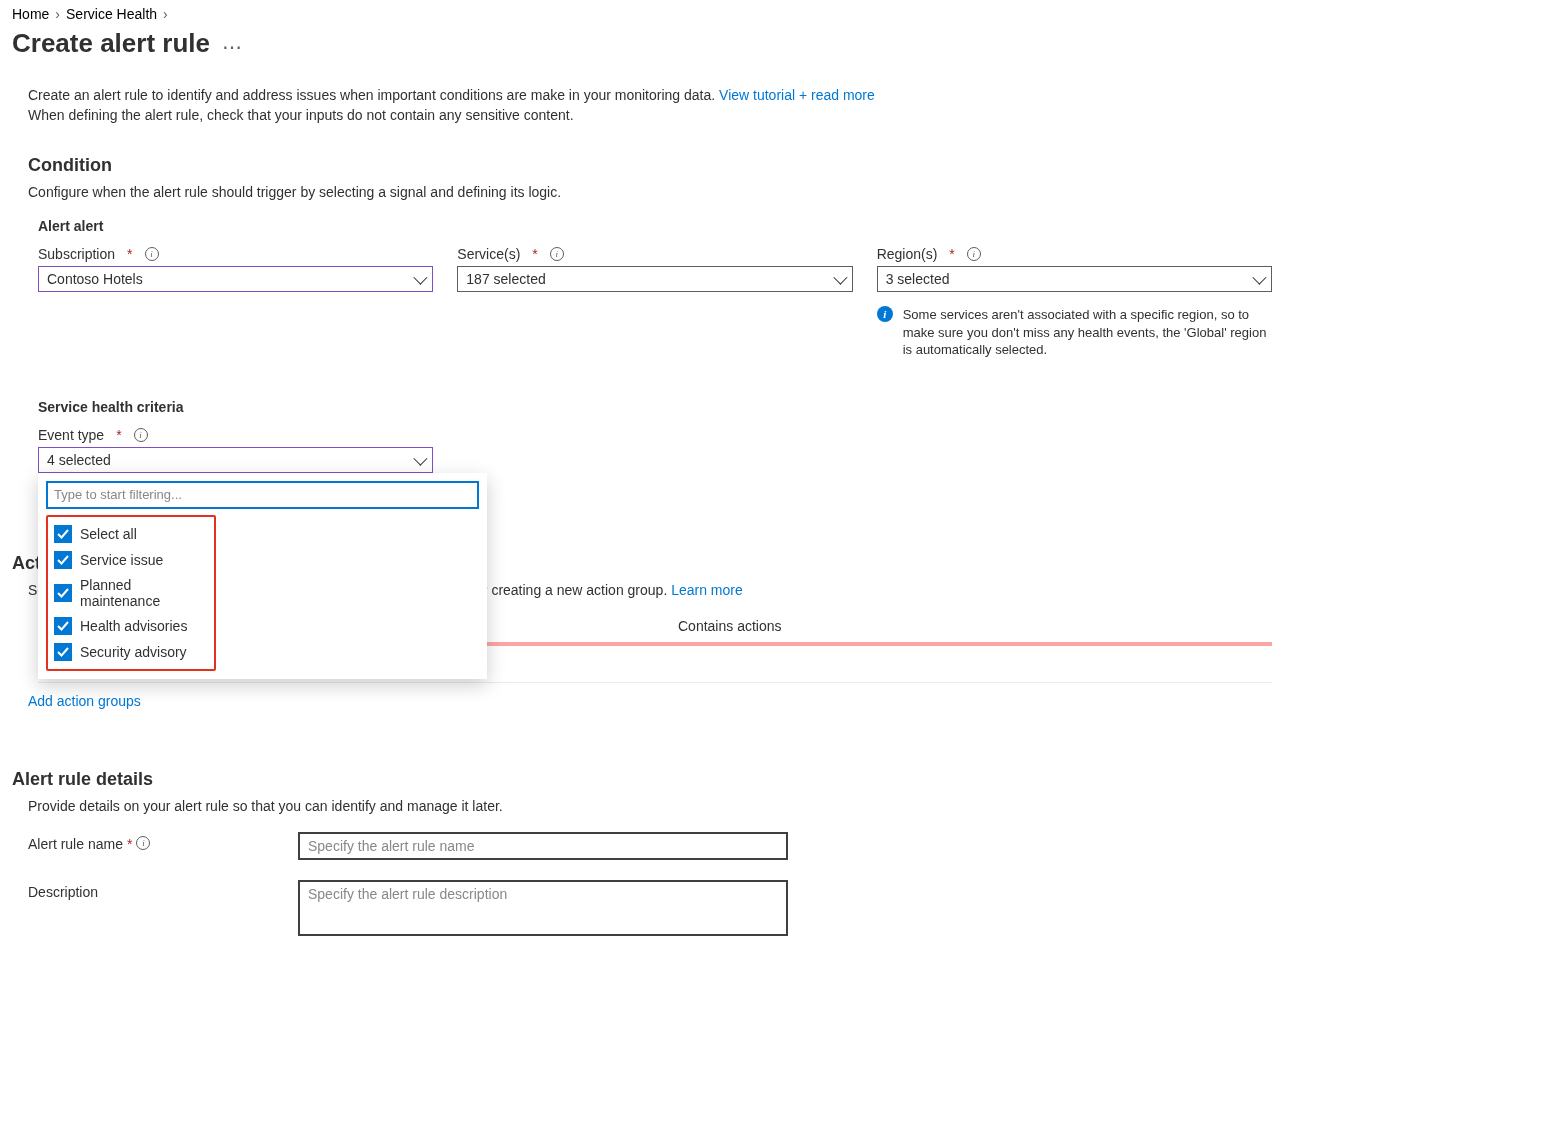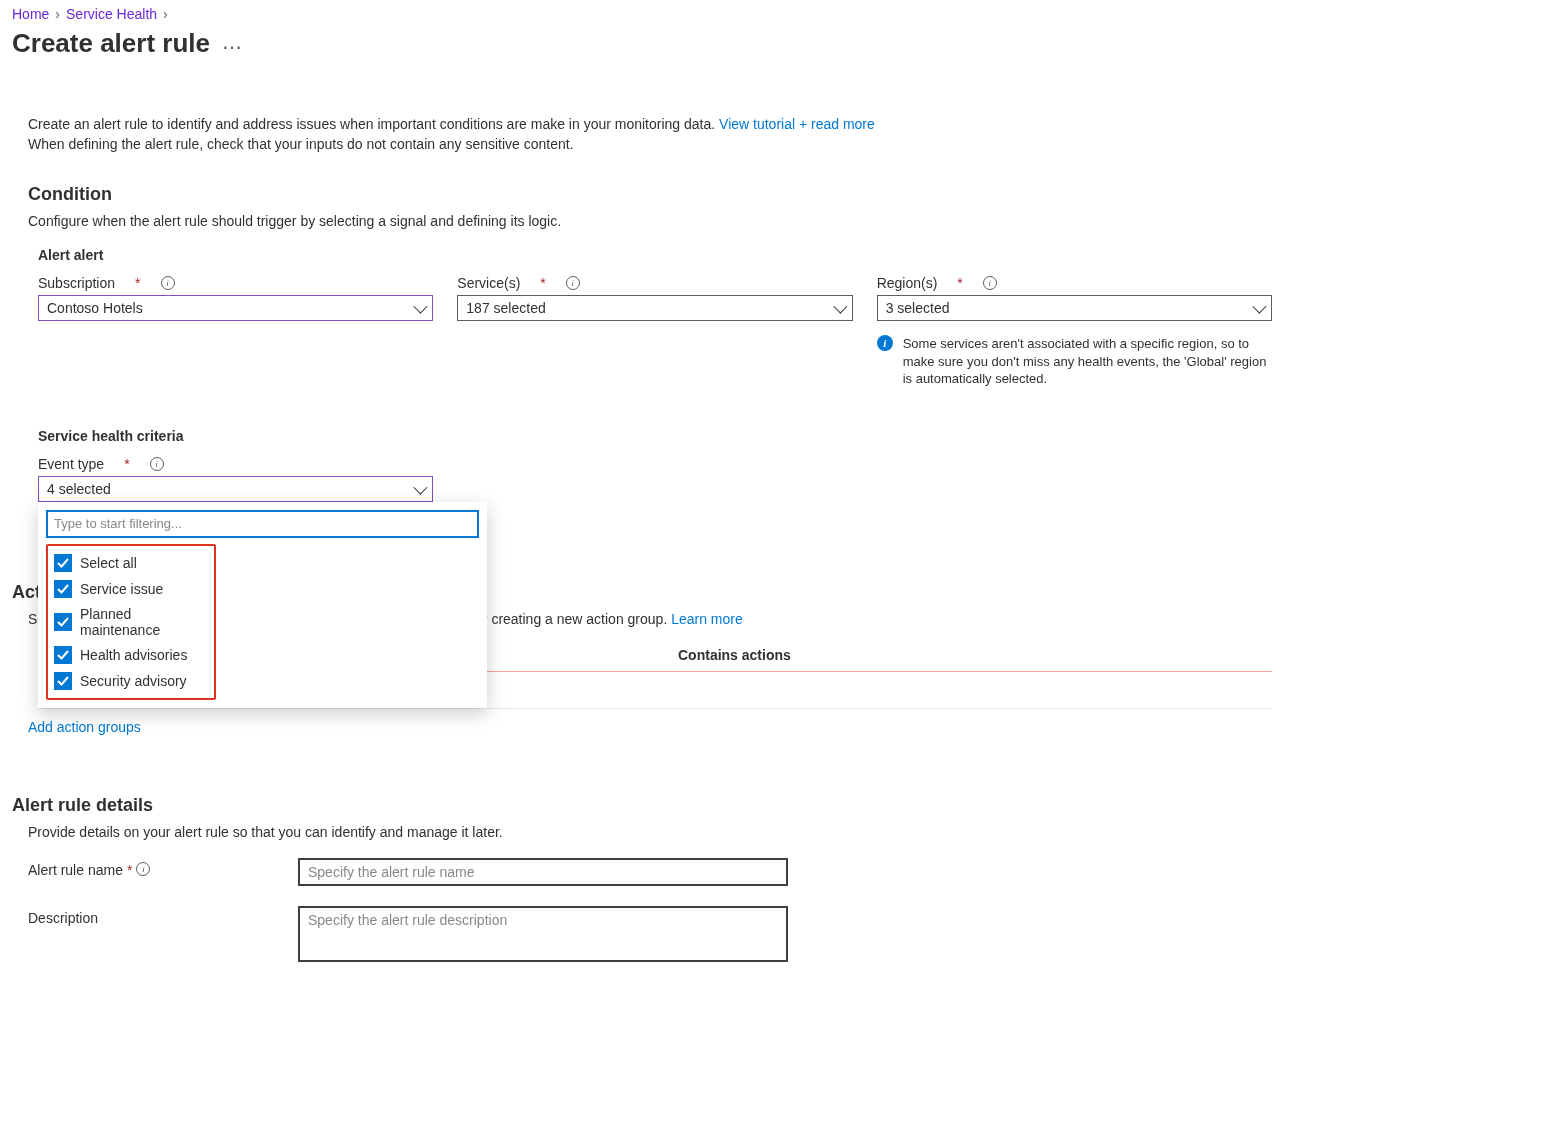--- a/index.html
+++ b/index.html
@@ -1,32 +1,32 @@
 <!DOCTYPE html>
 <html><head>
 <meta charset="utf-8">
 <style>
   *{box-sizing:border-box;margin:0;padding:0}
   body{font-family:"Segoe UI",Arial,sans-serif;font-size:14px;color:#323130;background:#fff;padding:0 12px}
   .breadcrumb{display:flex;gap:6px;align-items:center;padding:6px 0 2px;font-size:14px}
-  .breadcrumb a{color:#6d28d9;text-decoration:none;cursor:pointer}
+  .breadcrumb a{color:#000000;text-decoration:none;cursor:pointer}
   .breadcrumb .sep{color:#605e5c}
-  .page-title-row{display:flex;align-items:flex-end;gap:12px;margin:4px 0 57px}
+  .page-title-row{display:flex;align-items:flex-end;gap:12px;margin:4px 0 28px}
   .page-title{font-size:26px;font-weight:600;color:#323130}
   .ellipsis{font-size:20px;color:#605e5c;cursor:pointer;letter-spacing:2px}
   .content{padding-left:16px;max-width:1260px}
   .intro{margin-bottom:4px}
   .link{color:#0078d4;text-decoration:none;cursor:pointer}
   .sec-h{font-size:18px;font-weight:600;margin-top:32px;margin-bottom:8px}
   .sec-d{margin-bottom:18px;color:#323130}
   .sub-h{font-weight:600;margin:6px 0 12px;padding-left:10px}
   .indent{padding-left:10px}
   .three{display:flex;gap:24px}
   .col{flex:1;min-width:0}
-  .lbl{margin-bottom:4px;display:flex;align-items:center;gap:20px;font-size:14px}
+  .lbl{margin-bottom:4px;display:flex;align-items:center;gap:12px;font-size:14px}
   .req{color:#a4262c}
   .info-icon{width:14px;height:14px;border:1px solid #605e5c;border-radius:50%;display:inline-flex;align-items:center;justify-content:center;font-size:9px;color:#605e5c;font-style:italic;font-family:serif;cursor:default}
   .select{border:1px solid #605e5c;height:26px;line-height:24px;padding:0 8px;position:relative;background:#fff;cursor:pointer;display:flex;align-items:center;justify-content:space-between}
   .select.focus{border-color:#7b50c2}
   .chev{width:10px;height:10px;border-right:1px solid #323130;border-bottom:1px solid #323130;transform:rotate(45deg) translateY(-2px)}
   .note{display:flex;gap:10px;margin-top:14px;font-size:13px;line-height:1.35}
   .note-icon{width:16px;height:16px;border-radius:50%;background:#0078d4;color:#fff;flex:0 0 16px;display:flex;align-items:center;justify-content:center;font-size:11px;font-family:serif;font-style:italic;font-weight:bold}
   .crit{padding-left:10px;margin-top:40px}
   .crit-h{font-weight:600;margin-bottom:12px}
   .etype-wrap{position:relative;width:395px}
@@ -34,21 +34,21 @@
   .filter{width:100%;border:2px solid #0078d4;height:28px;padding:0 6px;font-size:13px;margin-bottom:6px;outline:none}
   .filter::placeholder{color:#8a8886}
   .opts{border:2px solid #e0321f;border-radius:2px;padding:4px 0;width:170px}
   .opt{display:flex;align-items:center;gap:8px;padding:4px 6px;cursor:pointer}
   .cb{width:18px;height:18px;background:#0078d4;display:flex;align-items:center;justify-content:center;flex:0 0 18px}
   .cb svg{width:12px;height:12px}
   .opt span{font-size:14px;color:#323130}
   .behind{margin-top:80px}
   .behind .sec-d{margin-bottom:12px}
   .tbl{margin-top:6px;padding-left:10px}
-  .tbl-hd{display:flex;border-bottom:1px solid #fca5a5;padding:8px 0;font-weight:700}
+  .tbl-hd{display:flex;border-bottom:4px solid #fca5a5;padding:8px 0;font-weight:400}
   .tbl-hd .c1{flex:0 0 640px}
   .tbl-row{padding:10px 0;border-bottom:1px solid #edebe9}
   .add-link{margin-top:10px;padding-left:0}
   .details{margin-top:60px}
   .form-row{display:flex;align-items:flex-start;gap:20px;margin-bottom:20px;padding-left:0}
   .form-row .flbl{flex:0 0 250px;display:flex;align-items:flex-start;gap:4px;padding-top:4px}
   .input,.textarea{border:2px solid #404040;padding:4px 8px;font-family:inherit;font-size:14px;width:490px}
   .input{height:28px}
   .textarea{height:56px;resize:none}
   .input::placeholder,.textarea::placeholder{color:#8a8886}

